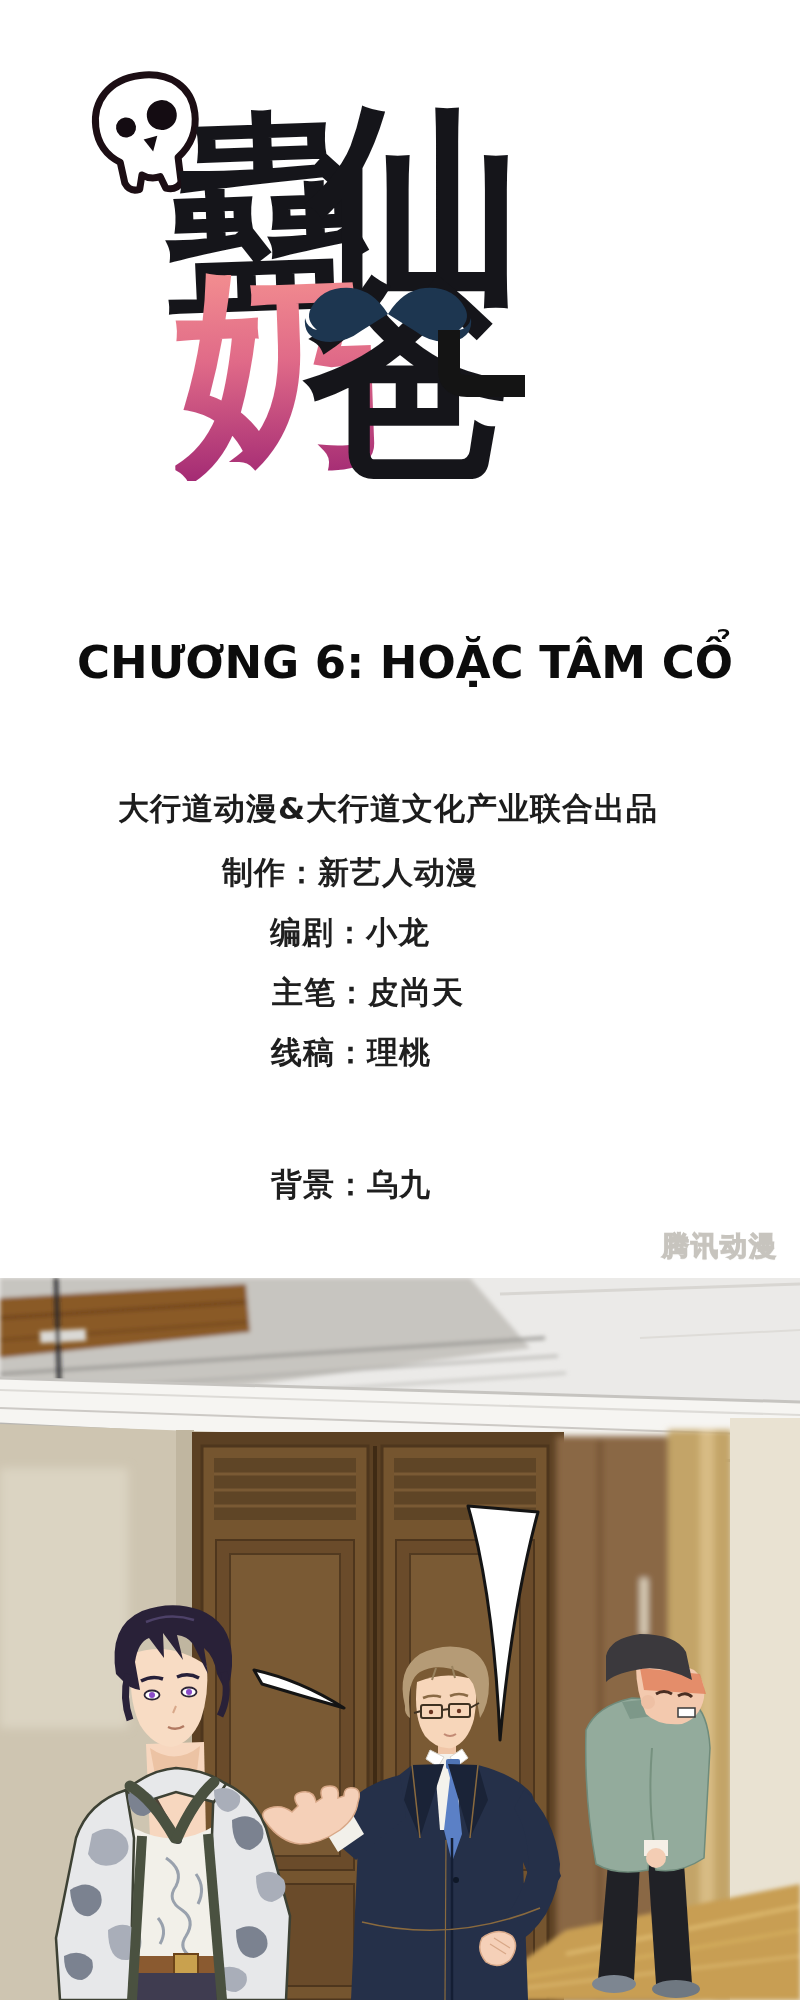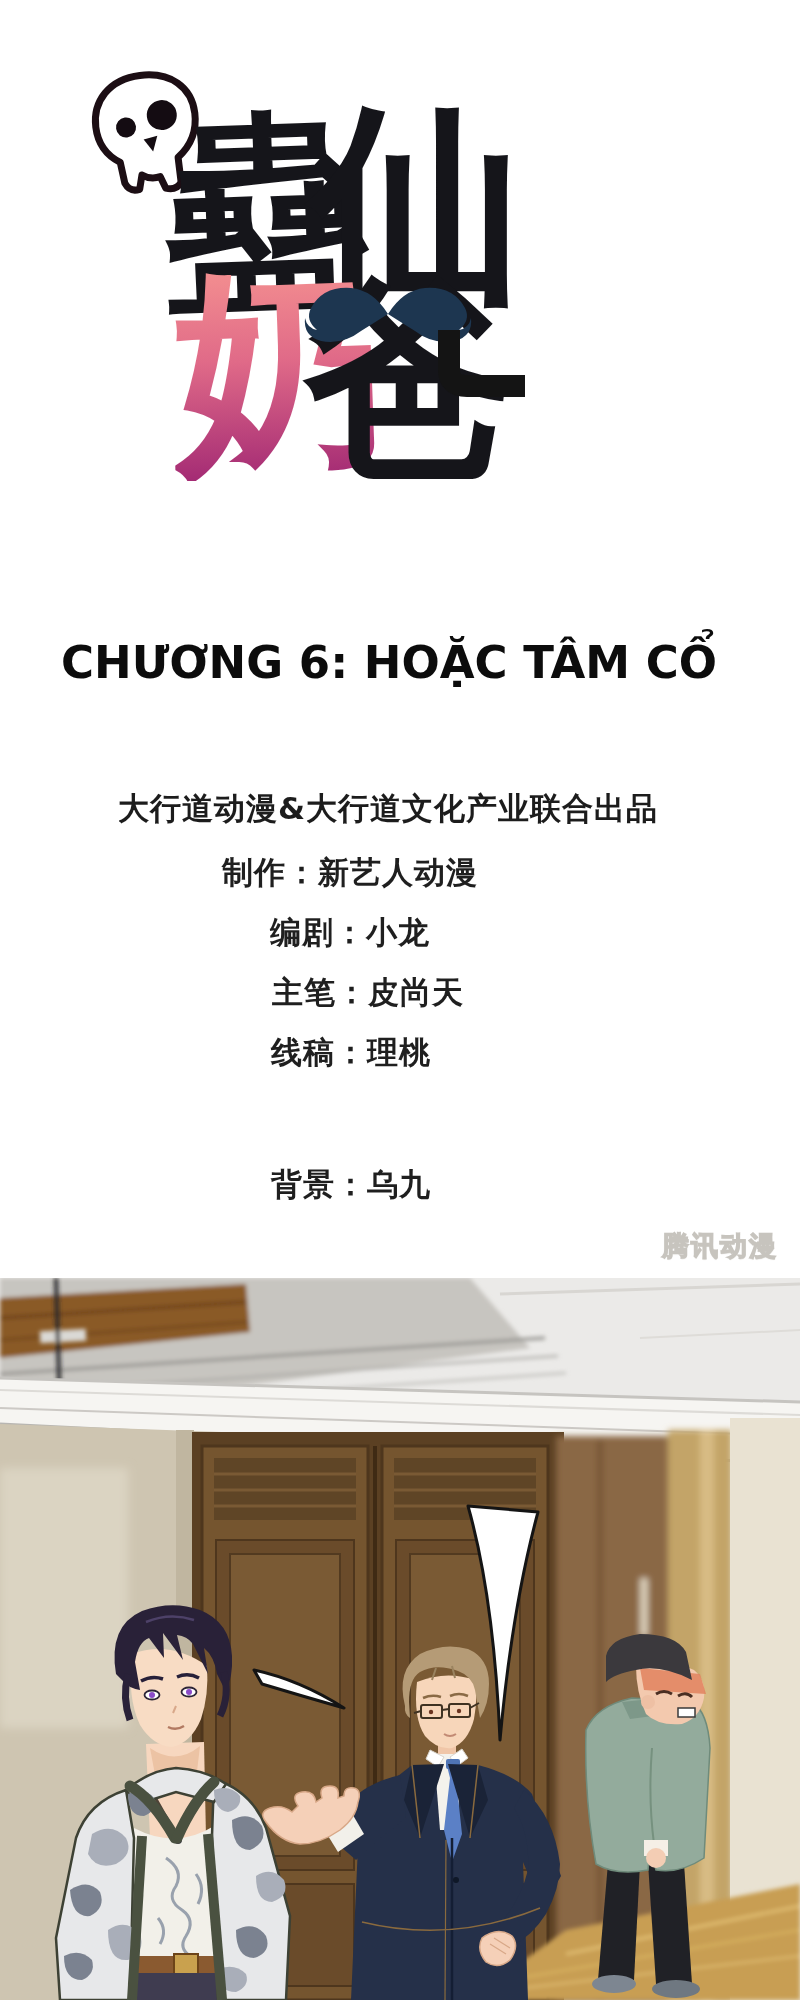--- a/index.html
+++ b/index.html
@@ -15,21 +15,21 @@
   .ch-nai{left:92px;top:204px;font-size:214px;transform:rotate(-2deg);}
   .ch-ba{left:224px;top:212px;font-size:214px;color:#13161d;}
   .grad{background:linear-gradient(180deg,#f49090 0%,#e06a88 45%,#a42b74 100%);
         -webkit-background-clip:text;background-clip:text;color:transparent!important;}
   .skull{position:absolute;left:8px;top:8px;}
   .mustache{position:absolute;left:222px;top:218px;}
   .hook{position:absolute;left:355px;top:268px;}
 
   
   .chapter{position:absolute;left:0;top:636px;width:778px;margin:0;text-align:center;
-           font-size:45px;font-weight:bold;letter-spacing:0px;color:#0c0c0c;}
+           font-size:45px;font-weight:bold;letter-spacing:0px;color:#0c0c0c;padding-left:16px;}
 
   
   .prod{position:absolute;left:0;top:788px;width:776px;text-align:center;
         font-size:31px;font-weight:600;color:#1c1c1c;letter-spacing:1px;}
   .credit{position:absolute;font-size:31px;font-weight:600;color:#1f1f1f;letter-spacing:1px;text-align:right;}
 
   
   .watermark{position:absolute;right:22px;top:1228px;font-size:27px;font-weight:bold;
              letter-spacing:2px;color:#f3f1ed;-webkit-text-stroke:1.2px #c7c4be;
              text-shadow:0 1px 1px #dbd9d4;text-align:center;}

